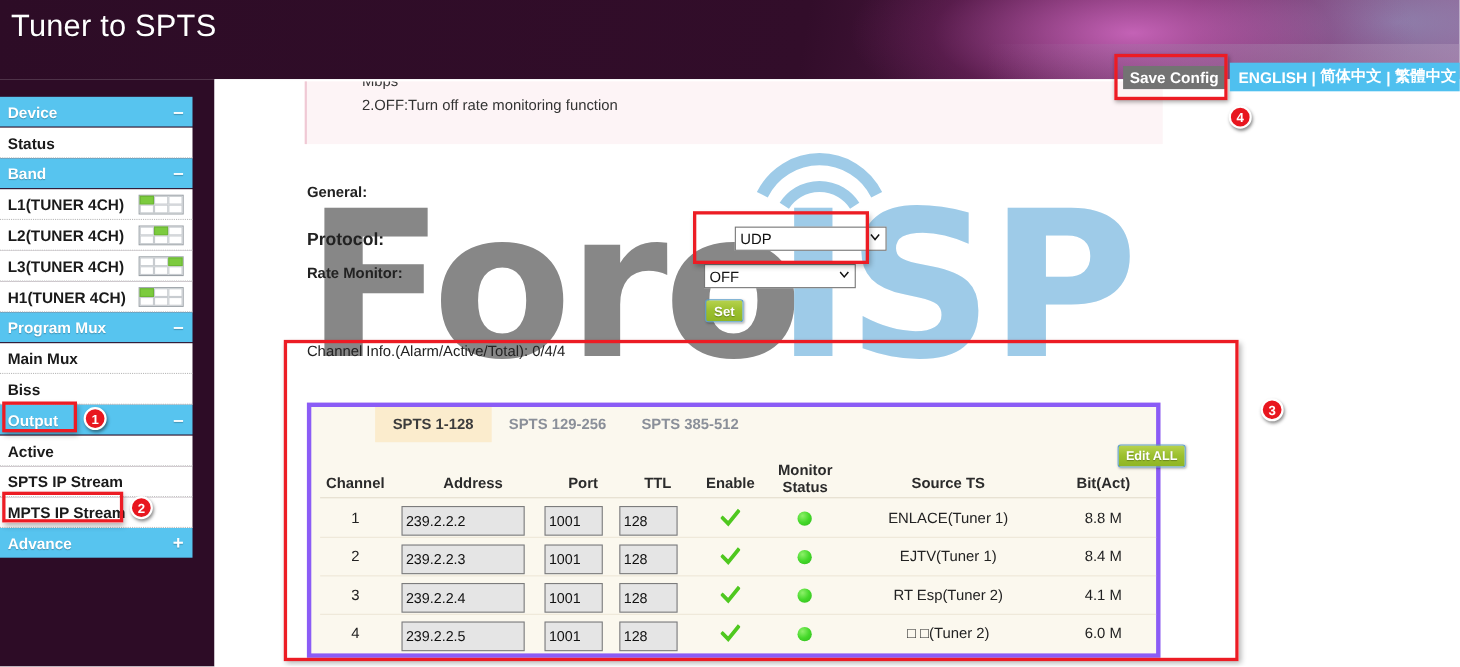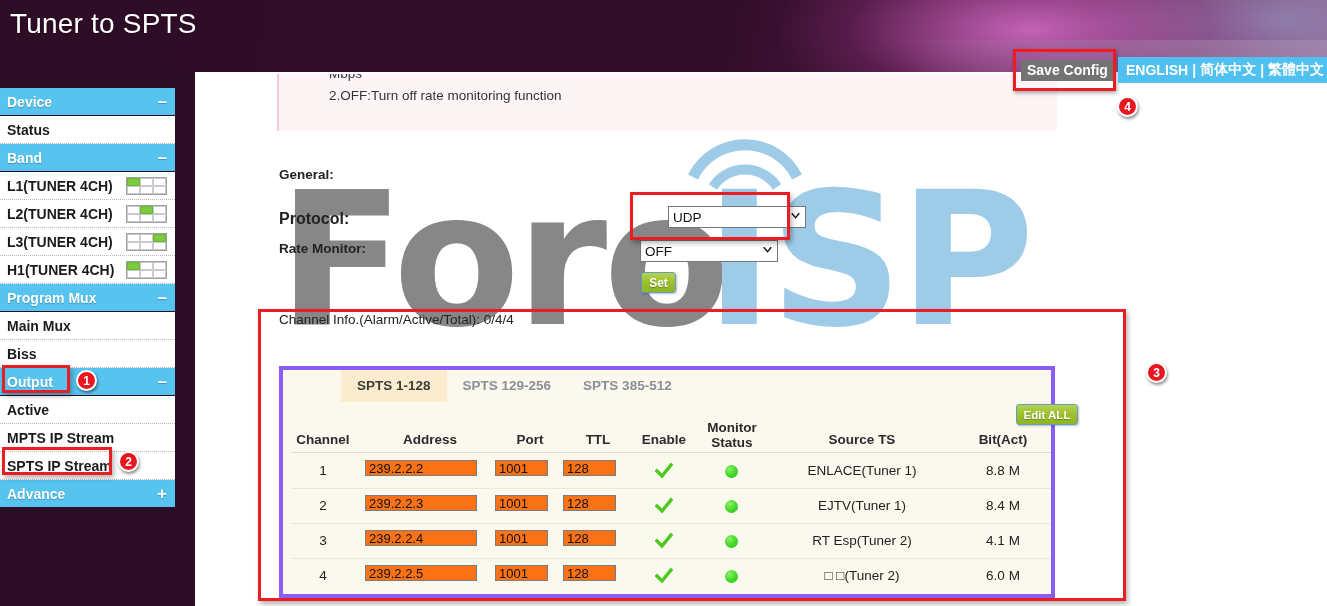--- a/index.html
+++ b/index.html
@@ -170,22 +170,22 @@
     position: absolute; font-size: 13.5px; font-weight: bold; color: #2b2b2b;
     text-align: center; top: 22px;
   }
   .th.two { top: 10px; line-height: 15px; }
   .rowsep { position: absolute; left: 8px; top: 82px; width: 760px; height: 1px; background: #e3ddcd; }
 
   .trow { position: absolute; left: 0; width: 776px; height: 35px; }
   .trow .sep { position: absolute; left: 8px; bottom: 0; width: 760px; height: 1px; background: #eee7d7; }
   .cell { position: absolute; font-size: 13.5px; color: #222; text-align: center; top: 9px; }
   .inp {
-    position: absolute; top: 6px; height: 16px;
-    border: 1px solid #7c7c7c; background: #f97316;
+    position: absolute; top: 6px; height: 27px;
+    border: 1px solid #7c7c7c; background: #e5e5e5;
     font-size: 13px; font-family: "Liberation Sans", sans-serif; color: #111;
     padding: 0 3px;
   }
   .inp-addr { width: 112px; }
   .inp-port { width: 53px; }
   .inp-ttl  { width: 53px; }
 
   .check { position: absolute; top: 8px; width: 18px; height: 18px; }
   .dot {
     position: absolute; top: 11px; width: 13px; height: 13px; border-radius: 50%;
@@ -333,24 +333,24 @@
     </div>
 
     <div class="grp">
       <span>Output</span>
       <span class="sign">–</span>
     </div>
     <div class="itm">
       <span>Active</span>
     </div>
     <div class="itm">
+      <span>SPTS IP Stream</span>
+    </div>
+    <div class="itm">
       <span>MPTS IP Stream</span>
-    </div>
-    <div class="itm">
-      <span>SPTS IP Stream</span>
     </div>
 
     <div class="grp">
       <span>Advance</span>
       <span class="sign">+</span>
     </div>
   </div>
 
   <div class="lbl-general">General:</div>
   <div class="lbl-protocol">Protocol:</div>

